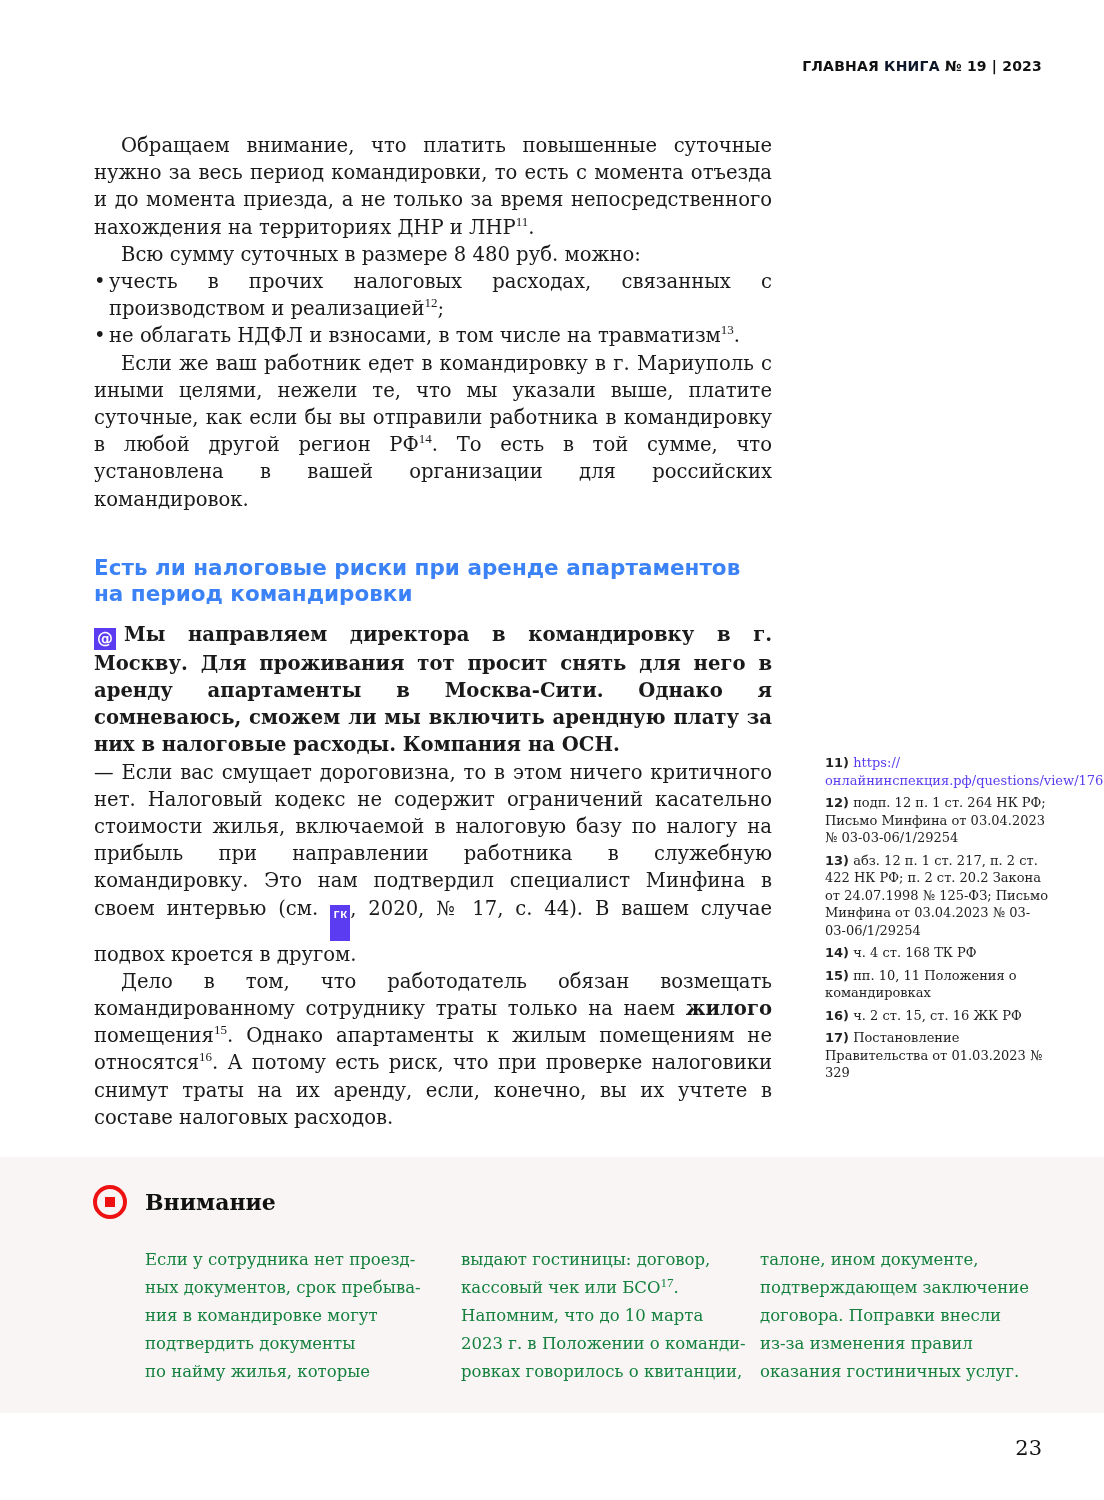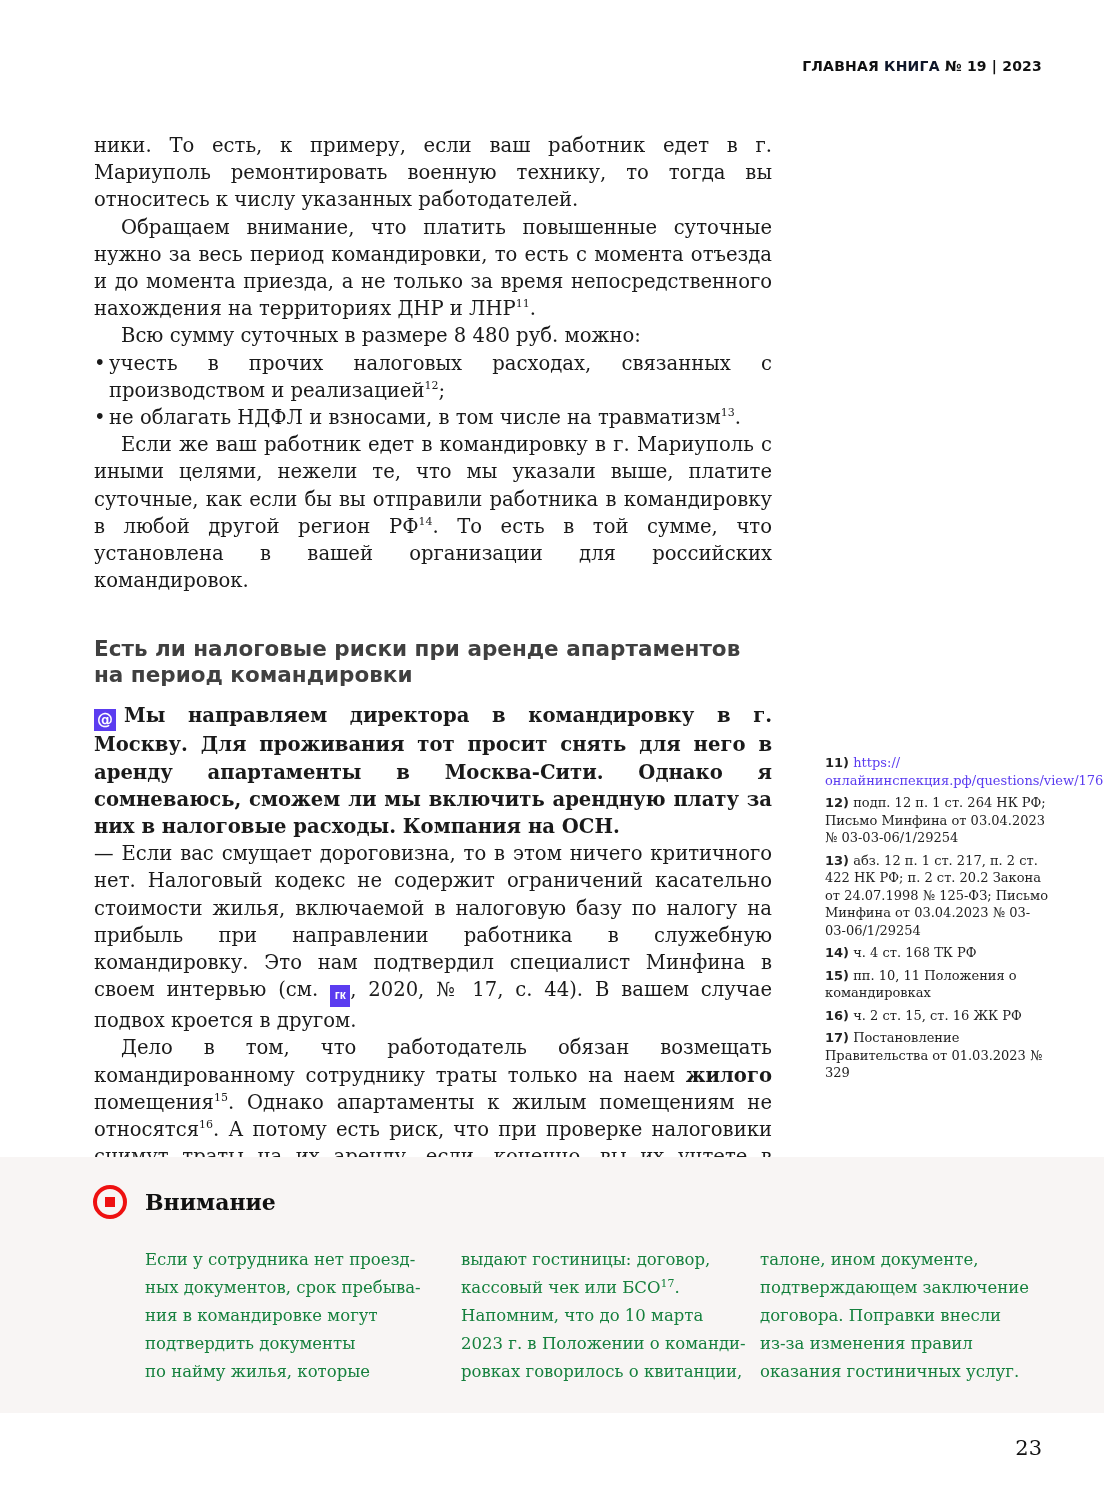--- a/index.html
+++ b/index.html
@@ -6,29 +6,29 @@
   body { width:1104px; height:1500px; position:relative; overflow:hidden;
          font-family:"DejaVu Serif","Liberation Serif",serif; color:#1a1a1a; }
   .header { position:absolute; top:58px; right:62px; font-family:"DejaVu Sans","Liberation Sans",sans-serif;
             font-weight:bold; font-size:14px; letter-spacing:0.2px; color:#111; }
   .header .brand2 { color:#0f172a; }
   .main { position:absolute; left:94px; top:132px; width:678px; font-size:19.6px; line-height:27.2px; }
   .main p { margin:0; text-align:justify; }
   .indent { text-indent:27px; }
   .bullet { position:relative; padding-left:15px; text-align:justify; }
   .bullet::before { content:"•"; position:absolute; left:0; top:0; }
-  sup { font-size:11px; line-height:0; vertical-align:super; }
+  sup { font-size:13px; line-height:0; vertical-align:super;font-family:Liberation Serif, serif; }
   h2 { margin:42px 0 14px 0; font-family:"DejaVu Sans","Liberation Sans",sans-serif; font-weight:bold;
-       font-size:21.5px; line-height:26px; color:#404040; }
+       font-size:21.5px; line-height:26px; color:#3b82f6; }
   .q { font-weight:bold; }
   .at-icon { display:inline-block; width:22px; height:22px; background:#5b3cf0; color:#fff; text-align:center;
              font-size:16px; line-height:22px; font-family:"DejaVu Sans",sans-serif; font-weight:bold;
              vertical-align:-3px; margin-right:8px; }
-  .gk-icon { display:inline-block; width:20px; height:22px; background:#5b3cf0; color:#fff; text-align:center;
-             font-size:12px; line-height:21px; font-family:Liberation Sans, sans-serif; font-weight:bold;
+  .gk-icon { display:inline-block; width:20px; height:36px; background:#5b3cf0; color:#fff; text-align:center;
+             font-size:12px; line-height:21px; font-family:Liberation Mono, monospace; font-weight:bold;
              vertical-align:-3px; }
   .notes { position:absolute; left:825px; top:754px; width:225px; font-size:13px; line-height:17.5px; color:#222; }
   .note { margin-bottom:5px; }
   .note b { font-family:"DejaVu Sans","Liberation Sans",sans-serif; }
   .note a { color:#5b3cf0; text-decoration:none; }
   .callout { position:absolute; left:0; top:1157px; width:1104px; height:256px; background:#f8f5f4; }
   .callout-icon { position:absolute; left:93px; top:1185px; width:34px; height:34px; box-sizing:border-box;
                   border:4px solid #ee1111; border-radius:50%; }
   .callout-icon::after { content:""; position:absolute; left:8px; top:8px; width:10px; height:10px; background:#ee1111; }
   .callout-title { position:absolute; left:145px; top:1189px; font-size:22px; font-weight:bold;
@@ -39,21 +39,20 @@
 </head>
 <body>
 
 <div class="header">
   <span>ГЛАВНАЯ</span>
   <span class="brand2">КНИГА</span>
   <span>№ 19 | 2023</span>
 </div>
 
 <div class="main">
-  <p>ники. То есть, к примеру, если ваш работник едет в г. Мариуполь ремонтировать военную технику, то тогда вы относитесь к числу указанных работодателей.</p>
   <p class="indent"><span>Обращаем внимание, что платить повышенные суточные нужно за весь период командировки, то есть с момента отъезда и до момента приезда, а не только за время непосредственного нахождения на территориях ДНР и ЛНР</span><sup>11</sup>.</p>
   <p class="indent">Всю сумму суточных в размере 8 480 руб. можно:</p>
   <p class="bullet"><span>учесть в прочих налоговых расходах, связанных с производством и реализацией</span><sup>12</sup>;</p>
   <p class="bullet"><span>не облагать НДФЛ и взносами, в том числе на травматизм</span><sup>13</sup>.</p>
   <p class="indent"><span>Если же ваш работник едет в командировку в г. Мариуполь с иными целями, нежели те, что мы указали выше, платите суточные, как если бы вы отправили работника в командировку в любой другой регион РФ</span><sup>14</sup><span>. То есть в той сумме, что установлена в вашей организации для российских командировок.</span></p>
 
   <h2>Есть ли налоговые риски при аренде апартаментов на период командировки</h2>
 
   <p class="q"><span class="at-icon">@</span><span>Мы направляем директора в командировку в г. Москву. Для проживания тот просит снять для него в аренду апартаменты в Москва-Сити. Однако я сомневаюсь, сможем ли мы включить арендную плату за них в налоговые расходы. Компания на ОСН.</span></p>
   <p><span>— Если вас смущает дороговизна, то в этом ничего критичного нет. Налоговый кодекс не содержит ограничений касательно стоимости жилья, включаемой в налоговую базу по налогу на прибыль при направлении работника в служебную командировку. Это нам подтвердил специалист Минфина в своем интервью (см. </span><span class="gk-icon">гк</span><span>, 2020, № 17, с. 44). В вашем случае подвох кроется в другом.</span></p>

